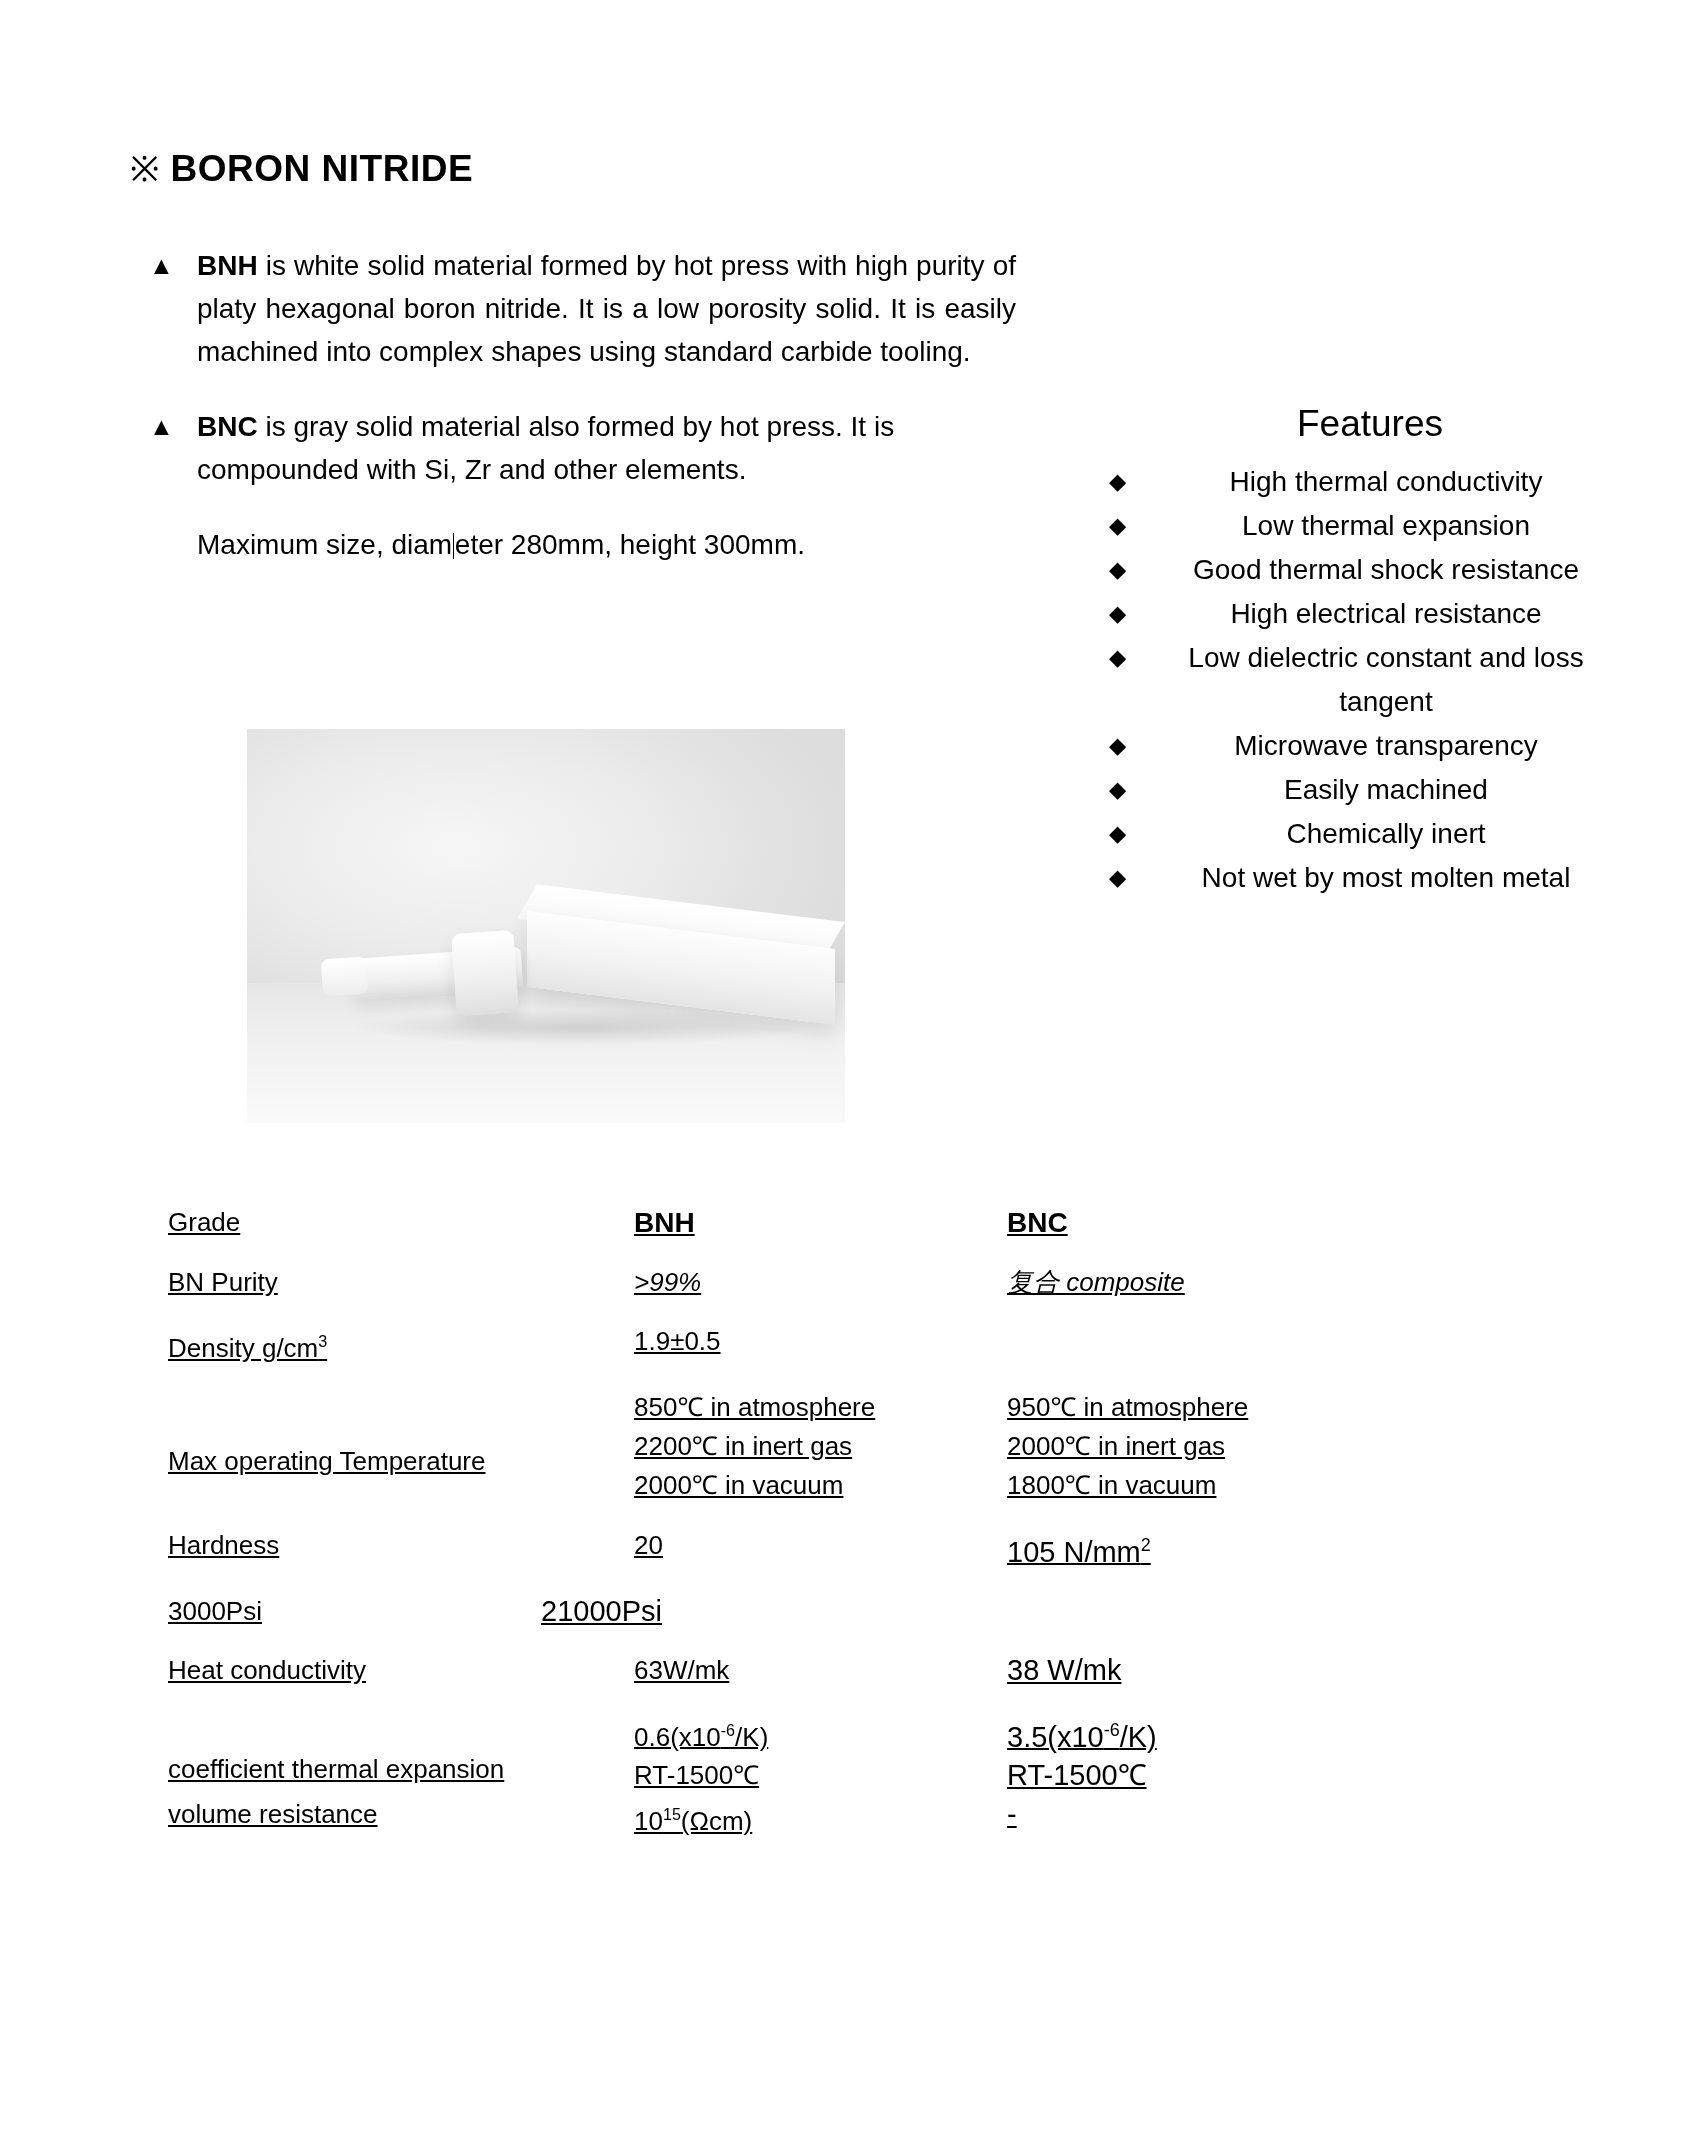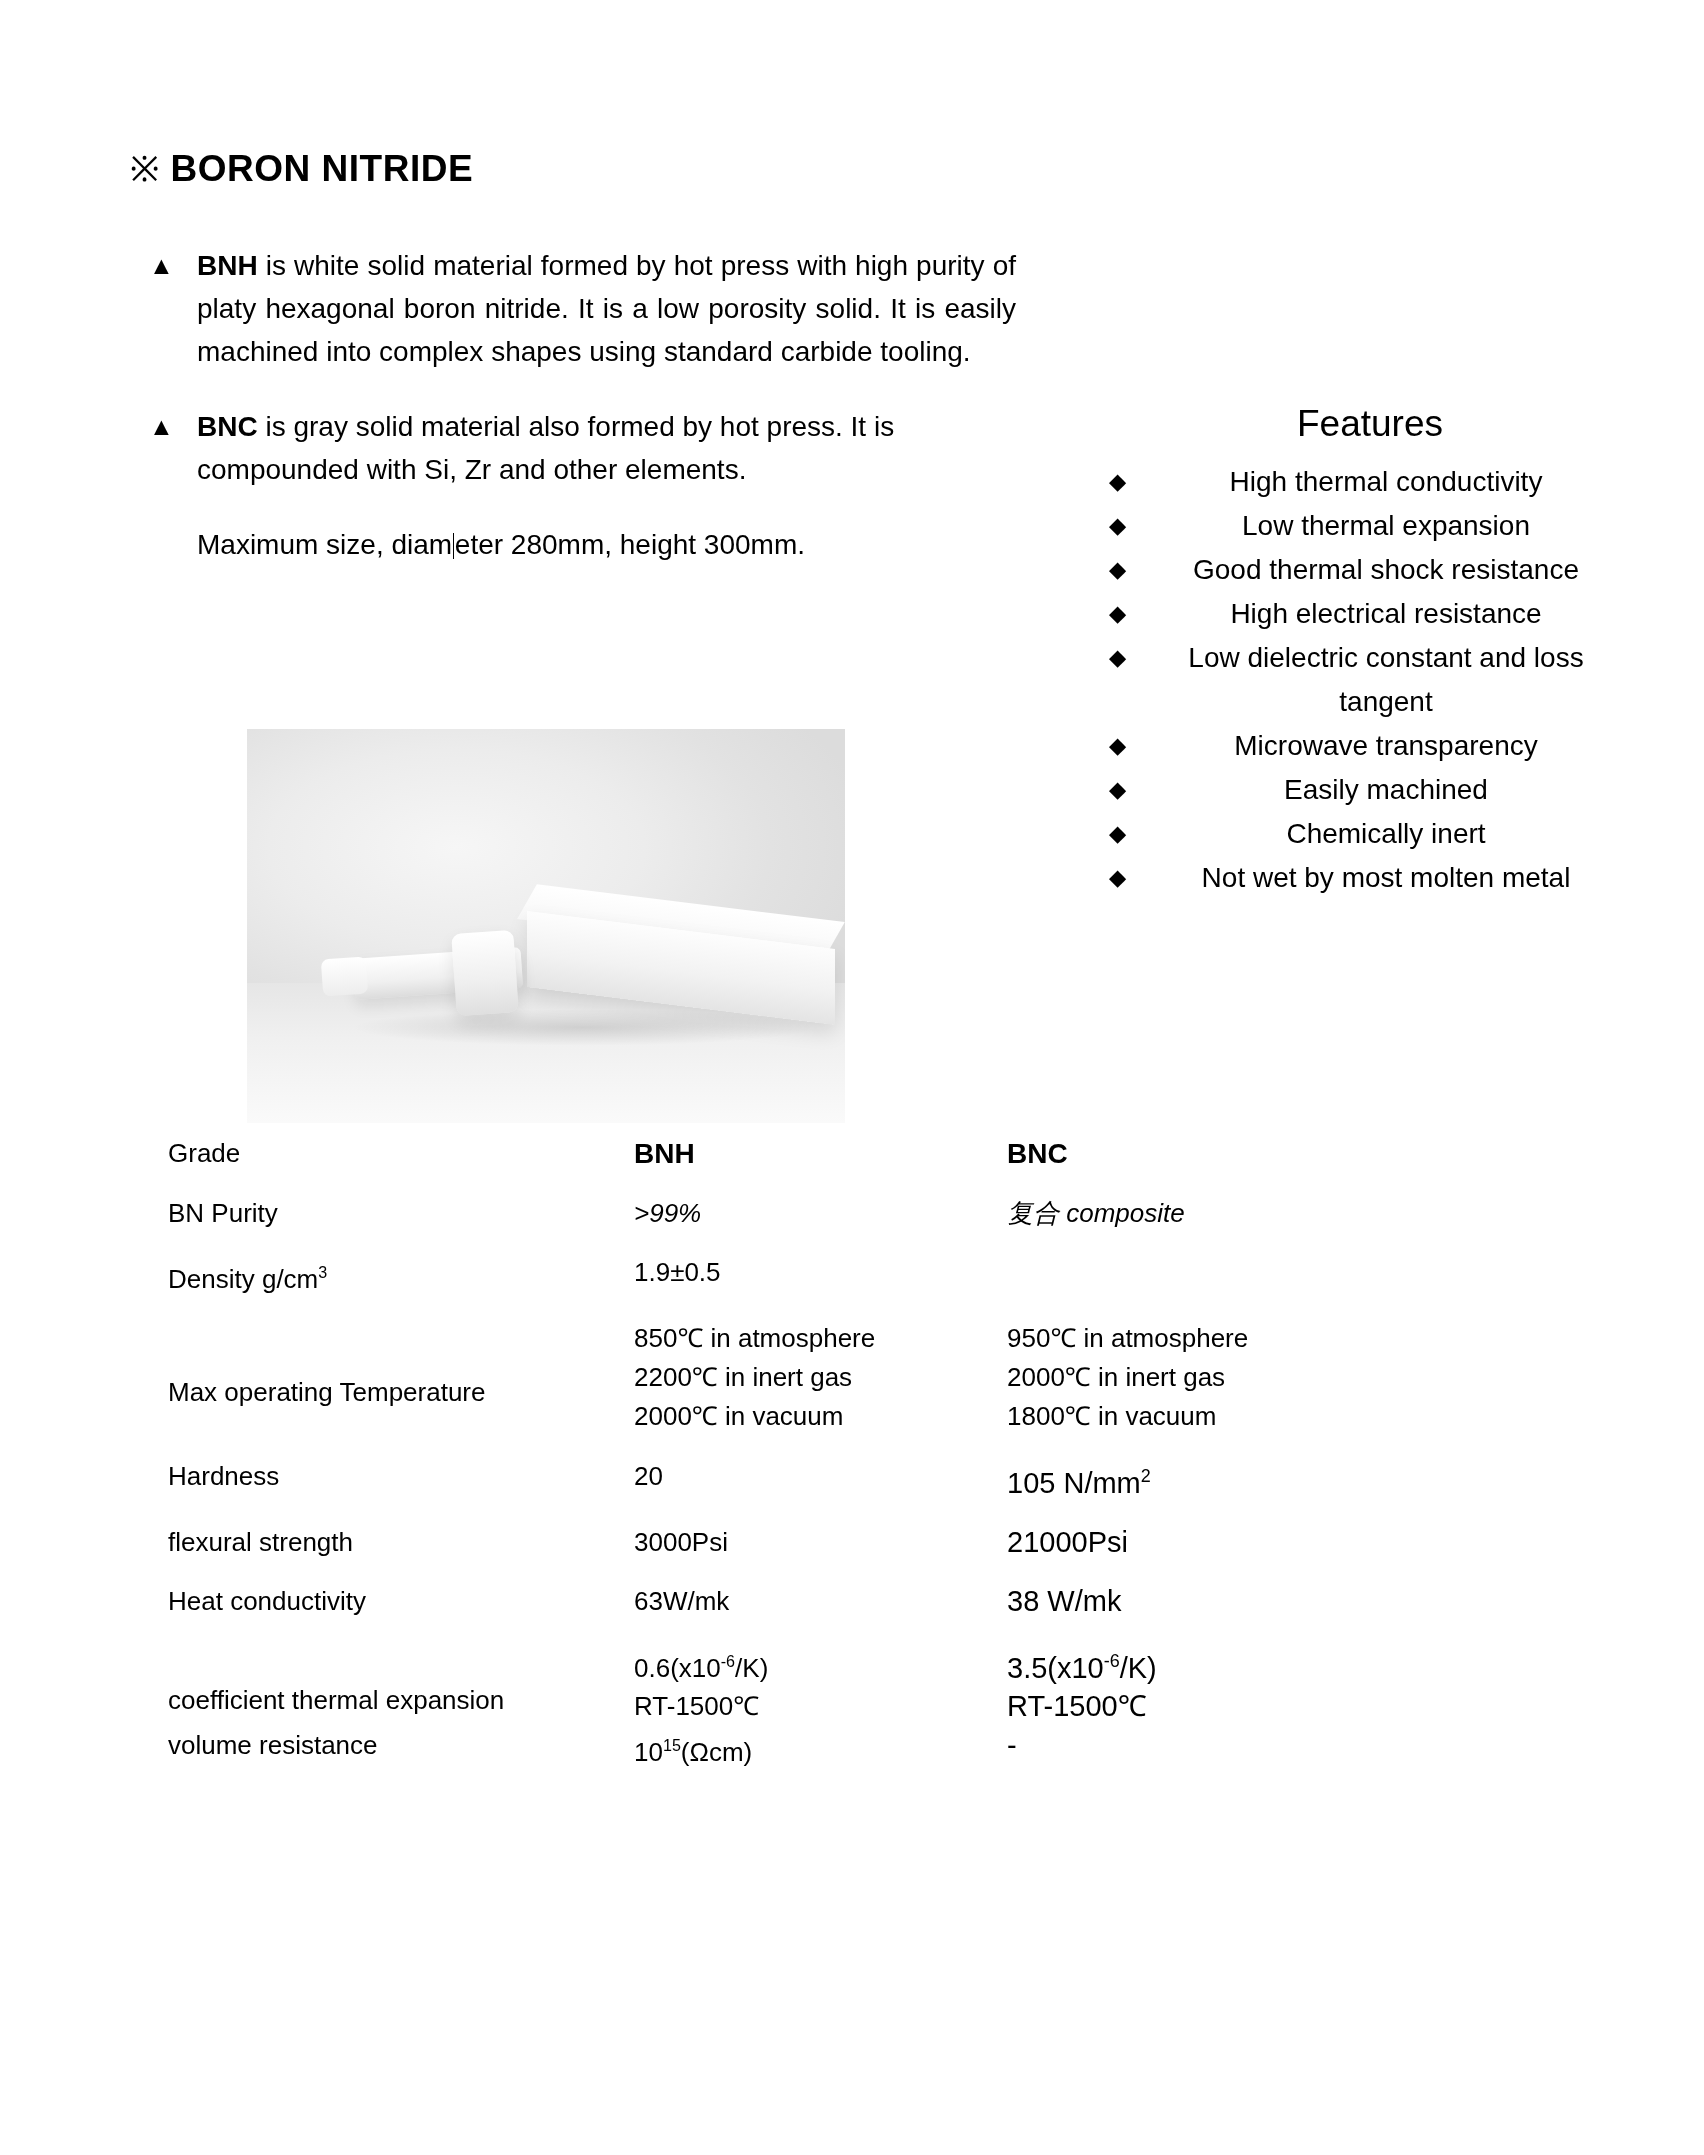--- a/index.html
+++ b/index.html
@@ -186,23 +186,24 @@
     left: 0;
     top: 0;
     font-size: 22.4px;
     line-height: 44px;
   }
 
   
   .spec {
     position: absolute;
     left: 168px;
-    top: 1134px;
+    top: 1203px;
     width: 1398px;
     border-collapse: collapse;
+    text-decoration: underline;
   }
 
   .row {
     display: flex;
     align-items: flex-start;
   }
   .cell-label {
     width: 466px;
     font-size: 26px;
     line-height: 39px;
@@ -320,21 +321,20 @@
 
     <div class="row rowgap">
       <div class="cell-label">Hardness</div>
       <div class="cell-bnh">20</div>
       <div class="cell-bnc big">
         <span>105 N/mm</span><sup>2</sup>
       </div>
     </div>
 
     <div class="row rowgap">
-      <div class="cell-label">flexural strength</div>
       <div class="cell-bnh">3000Psi</div>
       <div class="cell-bnc big">21000Psi</div>
     </div>
 
     <div class="row rowgap">
       <div class="cell-label">Heat conductivity</div>
       <div class="cell-bnh">63W/mk</div>
       <div class="cell-bnc big">38 W/mk</div>
     </div>
 

